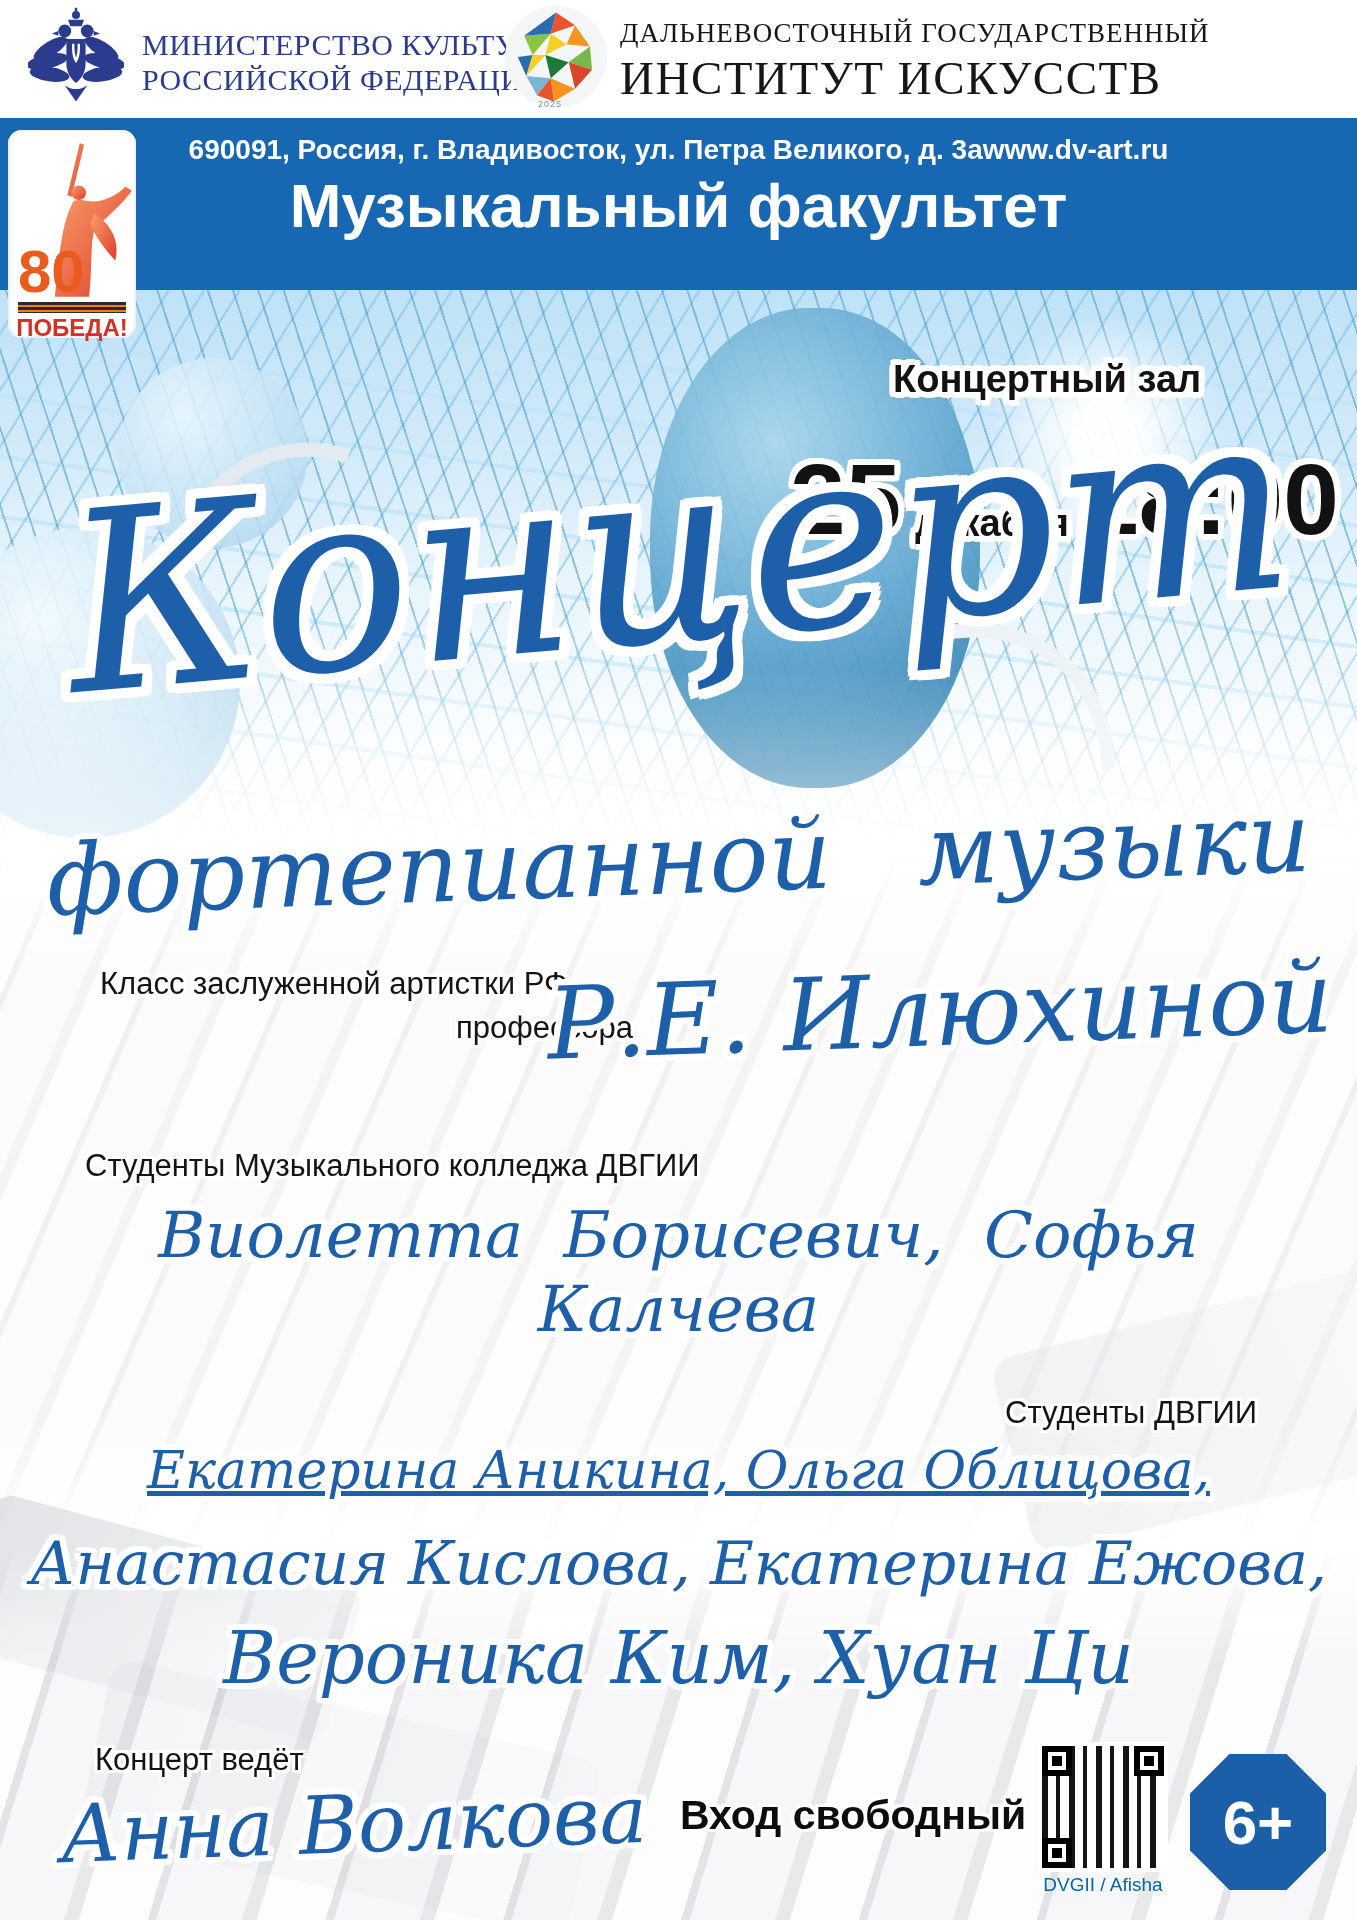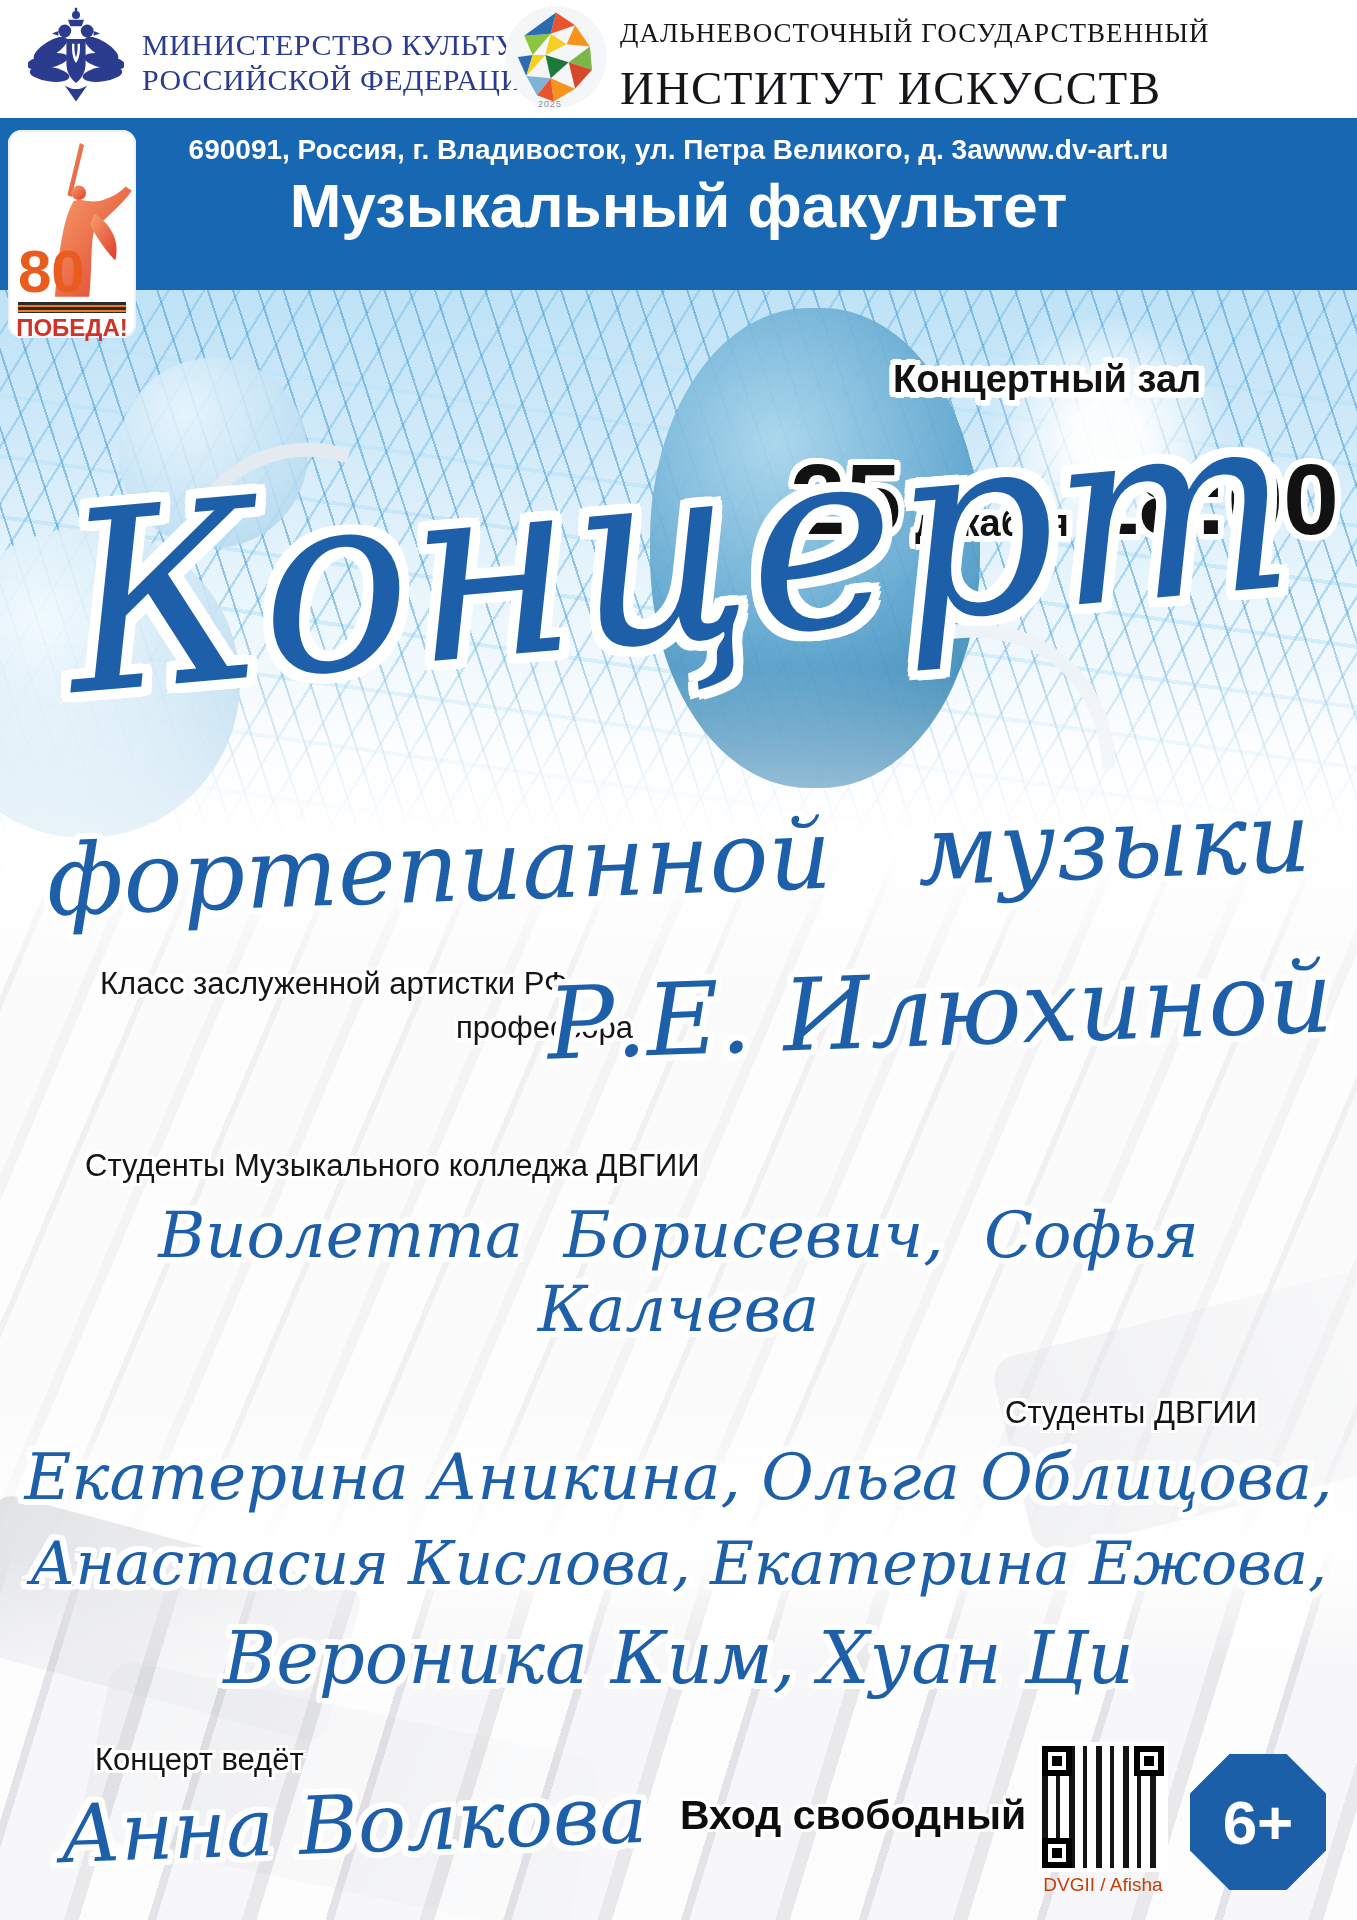--- a/index.html
+++ b/index.html
@@ -8,21 +8,21 @@
 
   
   .header{position:absolute;top:0;left:0;width:100%;height:118px;background:#fff;z-index:4;}
   .emblem{position:absolute;left:28px;top:6px;width:96px;height:106px;}
   .ministry-text{position:absolute;left:142px;top:27px;font-family:"Liberation Serif",serif;
     font-size:30px;line-height:1.18;color:#2b3c8e;letter-spacing:.5px;}
   .inst-logo{position:absolute;left:503px;top:4px;width:106px;height:106px;}
   .logo-year{position:absolute;left:538px;top:99px;font-size:9px;color:#8a8f96;letter-spacing:1px;}
   .inst-text{position:absolute;left:620px;top:18px;font-family:"Liberation Serif",serif;color:#15151a;}
   .inst-line1{font-size:27px;letter-spacing:1px;}
-  .inst-line2{font-size:47px;letter-spacing:1.5px;margin-top:12px;}
+  .inst-line2{font-size:47px;letter-spacing:1.5px;margin-top:2px;}
 
   
   .band{position:absolute;top:118px;left:0;width:100%;height:172px;background:#1767b2;z-index:3;}
   .address-row{position:absolute;top:16px;left:0;right:0;display:flex;justify-content:center;
     color:#fff;font-weight:bold;font-size:28px;}
   .faculty{position:absolute;top:52px;left:0;right:0;text-align:center;color:#fff;font-weight:bold;font-size:62px;}
 
   
   .victory{position:absolute;left:8px;top:130px;width:128px;height:208px;background:#fff;border-radius:14px;
     z-index:6;box-shadow:inset 0 0 0 2px #eef2f7;}
@@ -94,37 +94,37 @@
   .subtitle{left:0;right:0;top:802px;text-align:center;font-size:98px;word-spacing:55px;transform:rotate(-2deg);}
 
   .class1{left:100px;top:966px;font-size:31px;color:#141414;}
   .class2{left:100px;top:1010px;width:533px;text-align:right;font-size:31px;color:#141414;}
   .prof{left:545px;top:952px;width:790px;text-align:center;font-size:100px;transform:rotate(-2deg);}
 
   .college-h{left:85px;top:1148px;font-size:31px;color:#141414;text-align:right;}
   .college-n{left:20px;right:20px;top:1198px;text-align:center;font-size:64px;word-spacing:20px;}
 
   .students-h{right:100px;top:1395px;font-size:31px;color:#141414;}
-  .names1{left:20px;right:20px;top:1440px;text-align:center;font-size:64px;}
+  .names1{left:20px;right:20px;top:1440px;text-align:center;font-size:52px;text-decoration:underline;}
   .names2{left:20px;right:20px;top:1528px;text-align:center;font-size:60px;}
   .names3{left:20px;right:20px;top:1616px;text-align:center;font-size:72px;}
 
   .host-l{left:95px;top:1742px;font-size:31px;color:#141414;}
   .host-n{left:60px;top:1778px;font-size:80px;transform:rotate(-2deg);}
   .admission{left:680px;top:1792px;font-size:41px;font-weight:bold;color:#0d0d0d;}
 
   .qr{left:1042px;top:1746px;width:122px;height:122px;background-color:#fff;
     background-image:
       repeating-linear-gradient(90deg,rgba(0,0,0,.92) 0 6px,transparent 6px 14px,rgba(0,0,0,.92) 14px 18px,transparent 18px 27px),
       repeating-linear-gradient(0deg,#fff 0 5px,transparent 5px 12px,#fff 12px 15px,transparent 15px 24px);
     box-shadow:0 0 0 4px #fff;}
   .f{position:absolute;width:30px;height:30px;border:6px solid #000;background:#fff;box-sizing:border-box;}
   .f::after{content:"";position:absolute;inset:4px;background:#000;}
   .f1{left:0;top:0;} .f2{right:0;top:0;} .f3{left:0;bottom:0;}
-  .qr-cap{left:1042px;top:1874px;width:122px;text-align:center;font-size:19px;color:#c2410c;}
+  .qr-cap{left:1042px;top:1874px;width:122px;text-align:center;font-size:19px;color:#0369a1;}
 
   .age{left:1190px;top:1754px;width:136px;height:136px;background:#1a5fa8;
     clip-path:polygon(29% 0,71% 0,100% 29%,100% 71%,71% 100%,29% 100%,0 71%,0 29%);
     display:flex;align-items:center;justify-content:center;color:#fff;font-size:62px;font-weight:900;}
 </style>
 </head>
 <body>
 
 <div id="poster">
 

